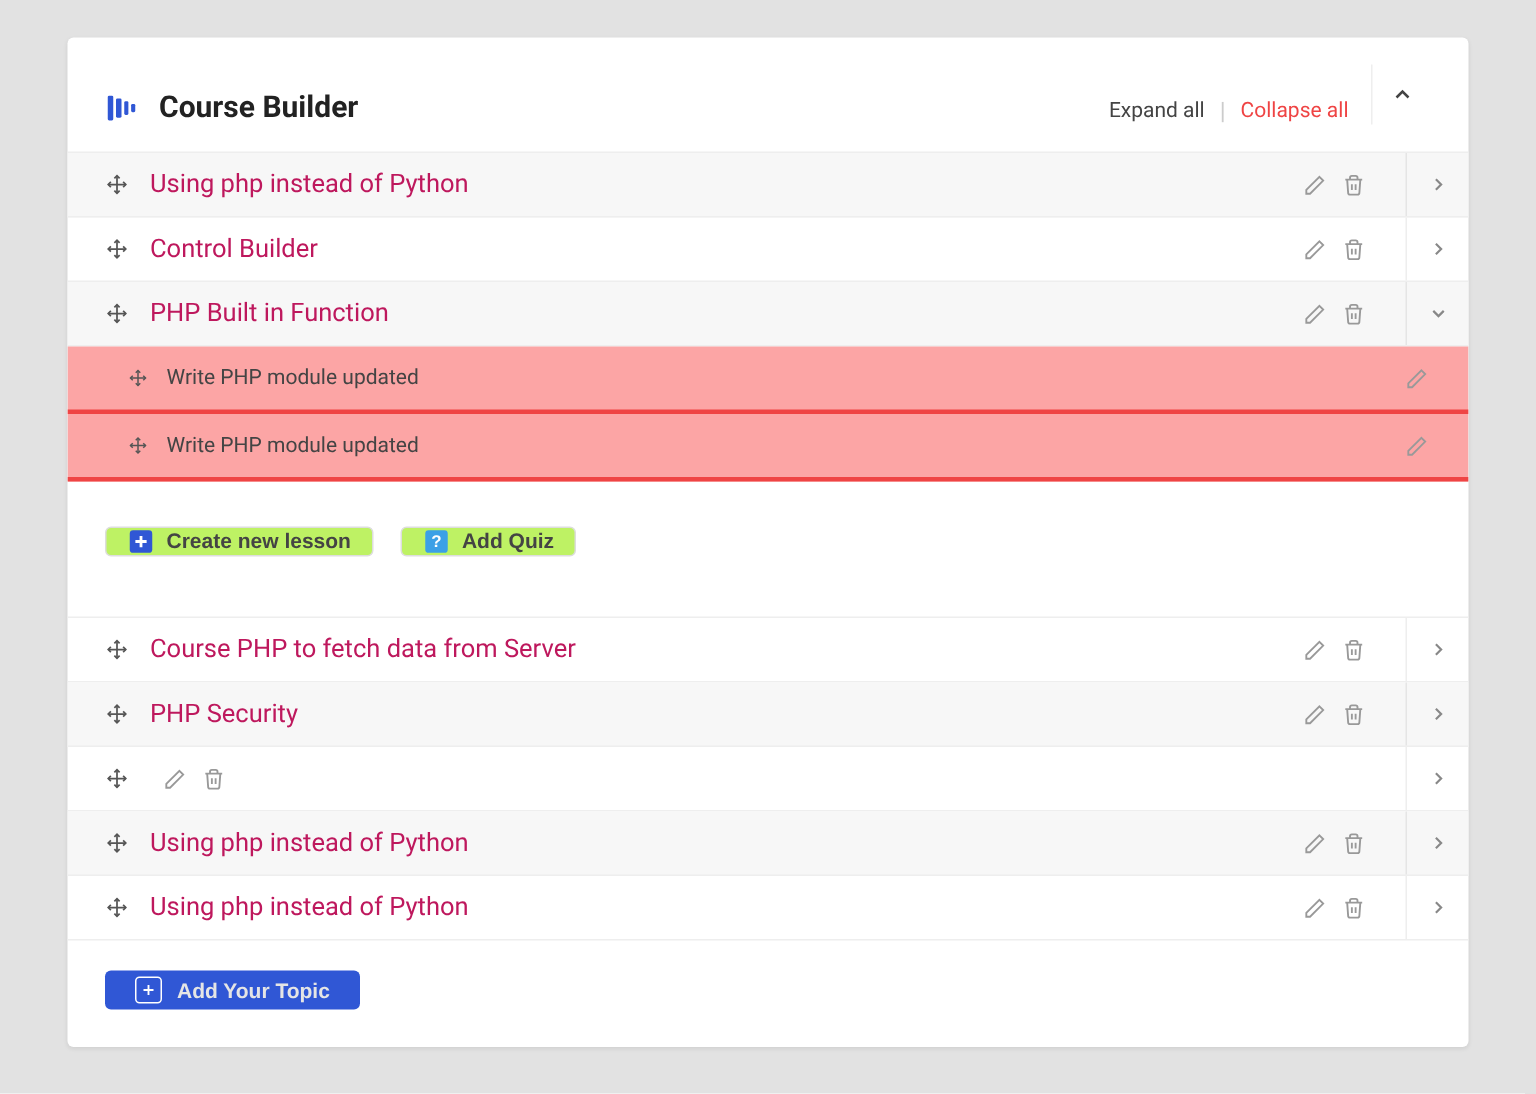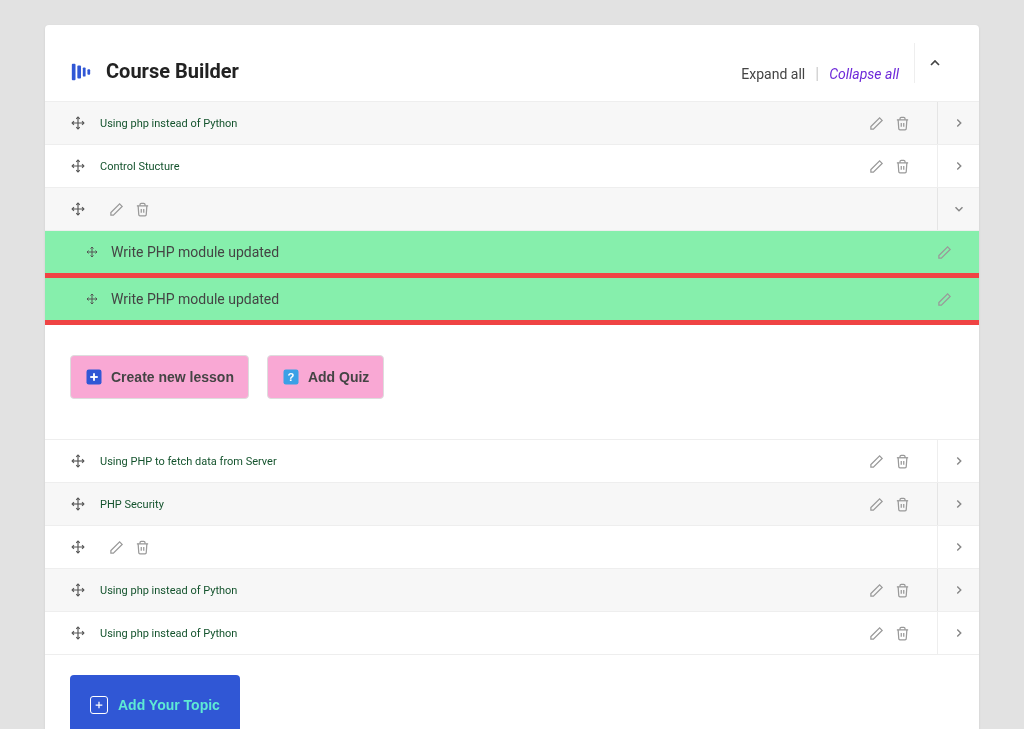--- a/index.html
+++ b/index.html
@@ -3,39 +3,39 @@
 <meta charset="utf-8">
 <style>
 * { box-sizing: border-box; margin: 0; padding: 0; }
 body { font-family: -apple-system, BlinkMacSystemFont, "Segoe UI", Roboto, sans-serif; background: #e2e2e2; padding: 25px 45px; width: 1024px; }
 .card { background: #fff; border-radius: 4px; box-shadow: 0 1px 3px rgba(0,0,0,0.08); overflow: hidden; padding-bottom: 25px; }
 .header { display: flex; align-items: flex-end; padding: 18px 25px; border-bottom: 1px solid #eee; }
 .header-icon { width: 22px; height: 22px; margin-right: 14px; }
 .header-title { font-size: 20px; font-weight: 700; color: #222; flex: 1; }
 .header-actions { display: flex; align-items: center; margin-left: 26px; }
 .expand-link { font-size: 14px; color: #444; text-decoration: none; cursor: pointer; }
-.collapse-link { font-size: 14px; color: #6d28d9; text-decoration: none; cursor: pointer; font-style: italic; }
+.collapse-link { font-size: 14px; color: #ef4444; text-decoration: none; cursor: pointer; }
 .sep { color: #ccc; margin: 0 10px; }
 .chev-box { width: 40px; height: 40px; display: flex; align-items: center; justify-content: center; margin-left: 15px; border-left: 1px solid #eee; cursor: pointer; }
 .row { display: flex; align-items: center; border-bottom: 1px solid #eee; min-height: 42px; }
 .row.alt { background: #f7f7f7; }
-.row.sub { background: #86efac; border-bottom: 5px solid #ef4444; }
+.row.sub { background: #fca5a5; border-bottom: 3px solid #ef4444; }
 .row-main { display: flex; align-items: center; flex: 1; padding: 11px 25px; }
 .drag { width: 16px; height: 16px; margin-right: 14px; color: #555; display: flex; align-items: center; justify-content: center; cursor: move; }
 .drag.small { width: 14px; height: 14px; margin-left: 15px; margin-right: 12px; }
-.row-title { font-size: 11px; color: #14532d; flex: 1; }
+.row-title { font-size: 17px; color: #be185d; flex: 1; }
 .row-title.small { font-size: 14px; color: #444; }
 .icon-btn { width: 20px; height: 20px; display: flex; align-items: center; justify-content: center; color: #999; cursor: pointer; margin-left: 6px; }
 .row-chev { width: 42px; display: flex; align-items: center; justify-content: center; border-left: 1px solid #eee; align-self: stretch; cursor: pointer; }
 .row.alt .row-chev, .row.sub .row-chev { border-left: 1px solid #e5e5e5; }
 .actions-row { display: flex; padding: 30px 25px 40px; border-bottom: 1px solid #eee; gap: 18px; }
-.btn-outline { display: flex; align-items: center; padding: 12px 14px; background: #f9a8d4; border: 1px solid #ddd; border-radius: 4px; font-size: 14px; color: #444; cursor: pointer; font-weight: 600; }
+.btn-outline { display: flex; align-items: flex-start; padding: 0 14px; background: #bef264; border: 1px solid #ddd; border-radius: 4px; font-size: 14px; color: #444; cursor: pointer; font-weight: 600; }
 .btn-outline .btn-icon { width: 18px; height: 18px; margin-right: 8px; display: flex; align-items: center; justify-content: center; }
 .footer { padding: 20px 25px 0; }
-.btn-primary { display: flex; align-items: center; padding: 21px 20px; background: #3057d5; border: none; border-radius: 4px; font-size: 14px; color: #5eead4; cursor: pointer; font-weight: 600; }
+.btn-primary { display: flex; align-items: center; padding: 4px 20px; background: #3057d5; border: none; border-radius: 4px; font-size: 14px; color: #e5e5e5; cursor: pointer; font-weight: 600; }
 .btn-primary .btn-icon { width: 18px; height: 18px; margin-right: 10px; display: flex; align-items: center; justify-content: center; border: 1.5px solid #fff; border-radius: 3px; }
 svg { display: block; }
 </style>
 </head>
 <body>
 
 <div class="card">
   <div class="header">
     <span class="header-icon">
       <svg viewBox="0 0 24 24" fill="#3057d5">
@@ -97,21 +97,21 @@
           <span class="drag">
             <svg width="14" height="14" viewBox="0 0 24 24" fill="none" stroke="#555" stroke-width="2">
               <line x1="12" y1="2" x2="12" y2="22"></line>
               <line x1="2" y1="12" x2="22" y2="12"></line>
               <polyline points="9 5 12 2 15 5"></polyline>
               <polyline points="9 19 12 22 15 19"></polyline>
               <polyline points="5 9 2 12 5 15"></polyline>
               <polyline points="19 9 22 12 19 15"></polyline>
             </svg>
           </span>
-          <span class="row-title">Control Stucture</span>
+          <span class="row-title">Control Builder</span>
           <span class="icon-btn">
             <svg width="15" height="15" viewBox="0 0 24 24" fill="none" stroke="#999" stroke-width="2">
               <path d="M17 3l4 4L7 21H3v-4L17 3z"></path>
             </svg>
           </span>
           <span class="icon-btn">
             <svg width="15" height="15" viewBox="0 0 24 24" fill="none" stroke="#999" stroke-width="2">
               <polyline points="3 6 5 6 21 6"></polyline>
               <path d="M19 6l-1 14a2 2 0 0 1-2 2H8a2 2 0 0 1-2-2L5 6"></path>
               <path d="M10 11v6M14 11v6"></path>
@@ -130,20 +130,21 @@
           <span class="drag">
             <svg width="14" height="14" viewBox="0 0 24 24" fill="none" stroke="#555" stroke-width="2">
               <line x1="12" y1="2" x2="12" y2="22"></line>
               <line x1="2" y1="12" x2="22" y2="12"></line>
               <polyline points="9 5 12 2 15 5"></polyline>
               <polyline points="9 19 12 22 15 19"></polyline>
               <polyline points="5 9 2 12 5 15"></polyline>
               <polyline points="19 9 22 12 19 15"></polyline>
             </svg>
           </span>
+          <span class="row-title">PHP Built in Function</span>
           <span class="icon-btn">
             <svg width="15" height="15" viewBox="0 0 24 24" fill="none" stroke="#999" stroke-width="2">
               <path d="M17 3l4 4L7 21H3v-4L17 3z"></path>
             </svg>
           </span>
           <span class="icon-btn">
             <svg width="15" height="15" viewBox="0 0 24 24" fill="none" stroke="#999" stroke-width="2">
               <polyline points="3 6 5 6 21 6"></polyline>
               <path d="M19 6l-1 14a2 2 0 0 1-2 2H8a2 2 0 0 1-2-2L5 6"></path>
               <path d="M10 11v6M14 11v6"></path>
@@ -223,21 +224,21 @@
           <span class="drag">
             <svg width="14" height="14" viewBox="0 0 24 24" fill="none" stroke="#555" stroke-width="2">
               <line x1="12" y1="2" x2="12" y2="22"></line>
               <line x1="2" y1="12" x2="22" y2="12"></line>
               <polyline points="9 5 12 2 15 5"></polyline>
               <polyline points="9 19 12 22 15 19"></polyline>
               <polyline points="5 9 2 12 5 15"></polyline>
               <polyline points="19 9 22 12 19 15"></polyline>
             </svg>
           </span>
-          <span class="row-title">Using PHP to fetch data from Server</span>
+          <span class="row-title">Course PHP to fetch data from Server</span>
           <span class="icon-btn">
             <svg width="15" height="15" viewBox="0 0 24 24" fill="none" stroke="#999" stroke-width="2">
               <path d="M17 3l4 4L7 21H3v-4L17 3z"></path>
             </svg>
           </span>
           <span class="icon-btn">
             <svg width="15" height="15" viewBox="0 0 24 24" fill="none" stroke="#999" stroke-width="2">
               <polyline points="3 6 5 6 21 6"></polyline>
               <path d="M19 6l-1 14a2 2 0 0 1-2 2H8a2 2 0 0 1-2-2L5 6"></path>
               <path d="M10 11v6M14 11v6"></path>

